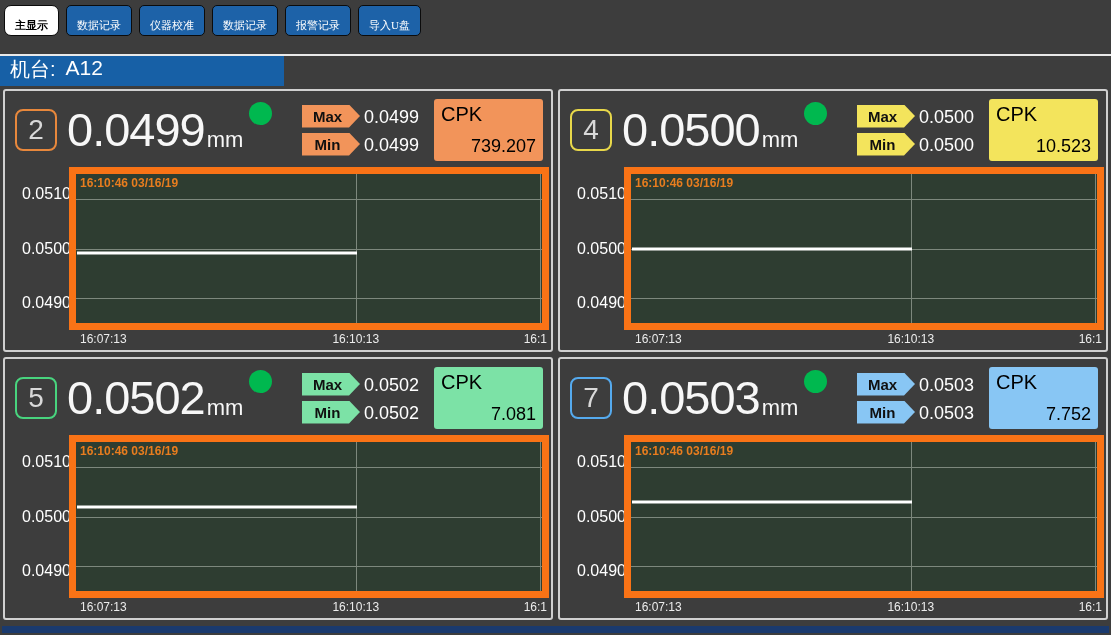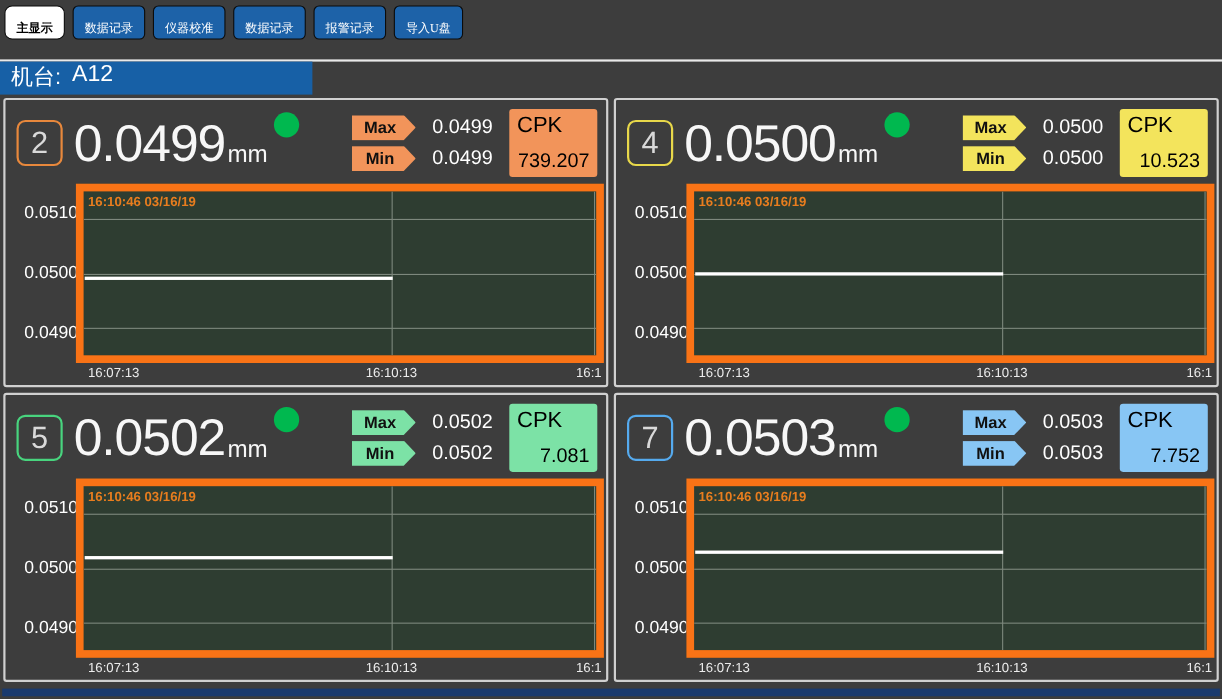--- a/index.html
+++ b/index.html
@@ -34,26 +34,26 @@
     overflow:hidden;padding:2px 2px 2px 0;--accent:#888;--fill:#aaa}
   .panel-head{display:flex;align-items:center;height:74px;padding:0 6px 0 10px;flex:none}
   .ch-box{width:42px;height:42px;border:2px solid var(--accent);border-radius:8px;
     color:#d9d9d9;font-size:28px;display:flex;align-items:center;justify-content:center;flex:none}
   .reading{display:flex;align-items:flex-end;margin-left:10px;color:#f7f7f7;white-space:nowrap}
   .reading .val{font-size:47px;line-height:.95;letter-spacing:-1px}
   .reading .unit{font-size:22px;margin-left:2px;line-height:1.15}
   .status-dot{width:23px;height:23px;border-radius:50%;background:var(--status-green);
     margin:0 6px;align-self:flex-start;margin-top:9px;flex:none}
   .maxmin{display:flex;flex-direction:column;gap:5px;margin-left:auto;flex:none}
-  .mm-row{display:flex;align-items:flex-start;gap:15px}
+  .mm-row{display:flex;align-items:flex-end;gap:4px}
   .tag{background:var(--fill);color:#101010;font-size:15px;font-weight:bold;
     padding:3px 16px 3px 9px;min-width:58px;text-align:center;
     clip-path:polygon(0 0,calc(100% - 11px) 0,100% 50%,calc(100% - 11px) 100%,0 100%)}
   .mm-val{color:#fff;font-size:18px;width:62px}
-  .cpk{width:80px;height:62px;background:var(--fill);color:#000;border-radius:3px;
+  .cpk{width:109px;height:62px;background:var(--fill);color:#000;border-radius:3px;
     margin-left:8px;padding:4px 7px;display:flex;flex-direction:column;
     justify-content:space-between;flex:none}
   .cpk-label{font-size:20px}
   .cpk-value{font-size:18px;text-align:right}
   
   .chart-wrap{display:flex;flex:1;min-height:0}
   .y-axis{width:64px;position:relative;color:#fff;font-size:16px;flex:none}
   .y-axis span{position:absolute;left:17px;transform:translateY(-50%)}
   .y-axis .t0{top:16.7%}.y-axis .t1{top:50%}.y-axis .t2{top:83.3%}
   .chart{flex:1;position:relative;background:var(--chart-bg);border:7px solid #f97316;overflow:hidden}

